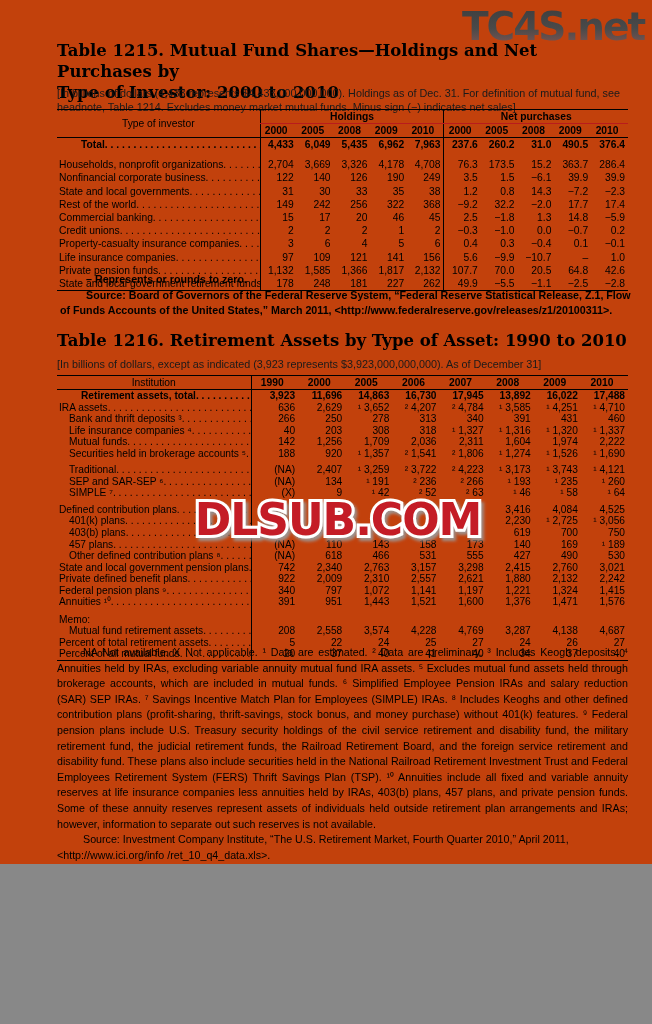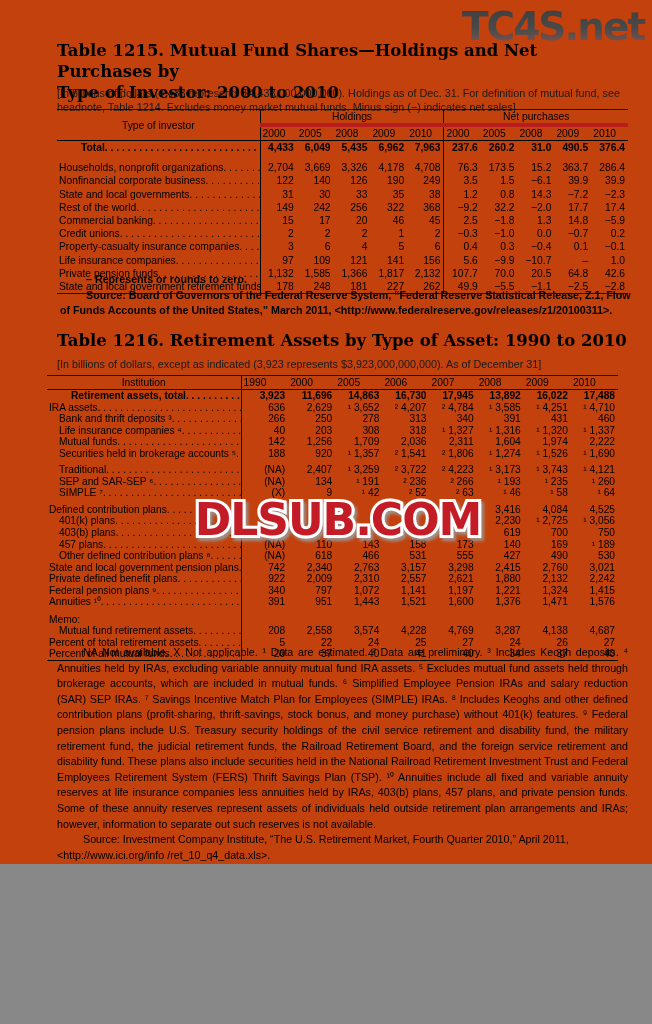--- a/index.html
+++ b/index.html
@@ -10,22 +10,22 @@
   
   .tbl-title{font-family:"DejaVu Serif",serif;font-weight:bold;font-size:16.5px;line-height:21px;color:#000;}
   .headnote{font-size:10.8px;line-height:13.5px;color:#1a1a1a;}
 
   
   .dt{border-top:1.5px solid #000;border-bottom:1.5px solid #000;border-collapse:collapse;
       width:100%;table-layout:fixed;}
   .dt th{font-weight:normal;font-size:10.3px;padding:1px 2px;}
   .dt thead tr:last-child th{border-bottom:1.5px solid #000;}
   .dt thead th.stub-h{border-bottom:1.5px solid #000;text-align:center;vertical-align:middle;}
-  .dt thead th.gh{border-bottom:4px solid #b91c1c;}
-  .dt thead th.yr{text-align:left;padding-right:7px;}
+  .dt thead th.gh{border-bottom:1px solid #b91c1c;font-weight:bold;}
+  .dt thead th.yr{text-align:center;padding-right:7px;font-weight:bold;}
   .sep{border-left:1px solid #000;}
   .dt td{font-size:10.3px;}
   .t13 tbody td{line-height:13.2px;}
   .t11 tbody td{line-height:11.55px;font-size:10.2px;}
   .num{text-align:right;padding:0 3px 0 0;white-space:nowrap;overflow:hidden;}
   .stub{padding:0;white-space:nowrap;overflow:hidden;}
   .lbl{display:flex;align-items:baseline;}
   .i0 .lbl{padding-left:2px;}
   .i1 .lbl{padding-left:12px;}
   .i2 .lbl{padding-left:24px;}
@@ -310,21 +310,21 @@
     </div>
 
   <div class="abs note" style="left:60px;top:272px;width:571px;font-weight:bold;">
     <div class="para">– Represents or rounds to zero.</div>
     <div class="para">Source: Board of Governors of the Federal Reserve System, “Federal Reserve Statistical Release, Z.1, Flow of Funds Accounts of the United States,” March 2011, &lt;http://www.federalreserve.gov/releases/z1/20100311&gt;.</div>
   </div>
 
   <div class="abs tbl-title" style="left:57px;top:330px;width:575px;">Table 1216. Retirement Assets by Type of Asset: 1990 to 2010</div>
   <div class="abs headnote" style="left:57px;top:358px;width:571px;">[In billions of dollars, except as indicated (3,923 represents $3,923,000,000,000). As of December 31]</div>
 
-  <div class="abs" id="t1216" style="left:47px;top:375px;width:571px;">
+  <div class="abs" id="t1216" style="left:57px;top:375px;width:571px;">
       <table class="dt t11">
         <colgroup>
           <col style="width: 194px;">
           <col>
           <col>
           <col>
           <col>
           <col>
           <col>
           <col>

